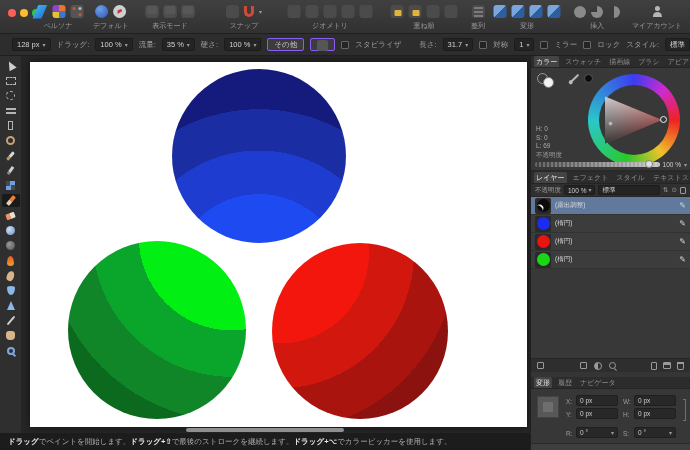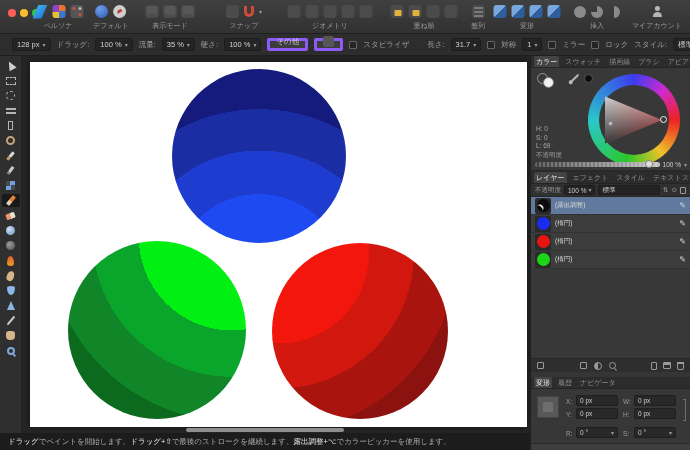--- a/index.html
+++ b/index.html
@@ -39,22 +39,22 @@
   .person { width:13px; height:13px; position:relative; }
   .person::before { content:""; position:absolute; left:4px; top:1px; width:5px; height:5px; border-radius:50%; background:#b5b5b5; }
   .person::after { content:""; position:absolute; left:2px; top:7px; width:9px; height:5px; border-radius:5px 5px 0 0; background:#b5b5b5; }
 
   
   .ctxbar { position:absolute; top:34px; left:0; right:0; height:22px; background:#2d2d2d;
     border-bottom:1px solid #1e1e1e; display:flex; align-items:center; gap:6px; padding:0 6px;
     font-size:7.5px; color:#b5b5b5; white-space:nowrap; }
   .field { background:#242424; border:1px solid #1c1c1c; border-radius:2px; padding:1px 4px;
     display:flex; align-items:center; gap:3px; color:#d2d2d2; height:13px; }
-  .btn { background:#3c3c3c; border:3px solid #8b5cf6; border-radius:2px; padding:1px 6px; height:13px;
-    display:flex; align-items:flex-end; color:#d2d2d2; gap:3px; }
+  .btn { background:#3c3c3c; border:1px solid #8b5cf6; border-radius:2px; padding:1px 6px; height:13px;
+    display:flex; align-items:flex-start; color:#d2d2d2; gap:3px; }
   .chk { width:8px; height:8px; border:1px solid #666; border-radius:1px; background:#242424; flex:none; }
   .miniic { width:11px; height:11px; border-radius:2px; background:#565656; }
   .lbl { color:#9f9f9f; }
   .dashh { width:7px; height:1px; background:#8a8a8a; }
   .spacer { flex:1; }
 
   
   .tools { position:absolute; top:56px; left:0; width:22px; bottom:17px; background:#2f2f2f;
     border-right:1px solid #232323; display:flex; flex-direction:column; align-items:center; padding-top:3px; gap:2px; }
   .tool { width:18px; height:13px; display:flex; align-items:center; justify-content:center; border-radius:2px; }
@@ -148,21 +148,21 @@
   .anchor::after { content:""; position:absolute; inset:5px; background:#6e6e6e; }
   .tlabel { position:absolute; font-size:6.5px; color:#9a9a9a; }
   .tfield { position:absolute; background:#282828; border:1px solid #1f1f1f; border-radius:2px; height:11px; width:42px;
     font-size:6.5px; color:#cfcfcf; display:flex; align-items:center; padding:0 3px; gap:2px; }
   .linkdim { position:absolute; right:4px; top:10px; width:3px; height:22px; border:1px solid #6f6f6f; border-left:none; }
   .panel-foot { position:absolute; left:0; right:0; bottom:0; height:7px; background:#3e3e3e; border-top:1px solid #2a2a2a; }
 
   
   .statusbar { position:absolute; left:0; bottom:0; width:530px; height:17px; background:#1c1c1c;
     display:flex; align-items:center; padding:0 8px; font-size:7.5px; color:#aeaeae; white-space:nowrap; }
-  .statusbar b { color:#ececec; font-weight:normal; }
+  .statusbar b { color:#ececec; font-weight:bold; }
 </style>
 </head>
 <body>
 
 <div class="toolbar">
   <div class="tl" style="left: 8px; background: rgb(255, 95, 87);"></div>
   <div class="tl" style="left: 20px; background: rgb(254, 188, 46);"></div>
   <div class="tl" style="left: 32px; background: rgb(40, 200, 64);"></div>
 
   <div class="tgroup" style="left:58px">
@@ -526,15 +526,15 @@
   </div>
 
   <div class="panel-foot"></div>
 </div>
 
 <div class="statusbar">
   <b>ドラッグ</b>
   <span>でペイントを開始します。</span>
   <b>ドラッグ+⇧</b>
   <span>で最後のストロークを継続します。</span>
-  <b>露出調整+⌥</b>
+  <b>ドラッグ+⌥</b>
   <span>でカラーピッカーを使用します。</span>
 </div>
 
 </body></html>

